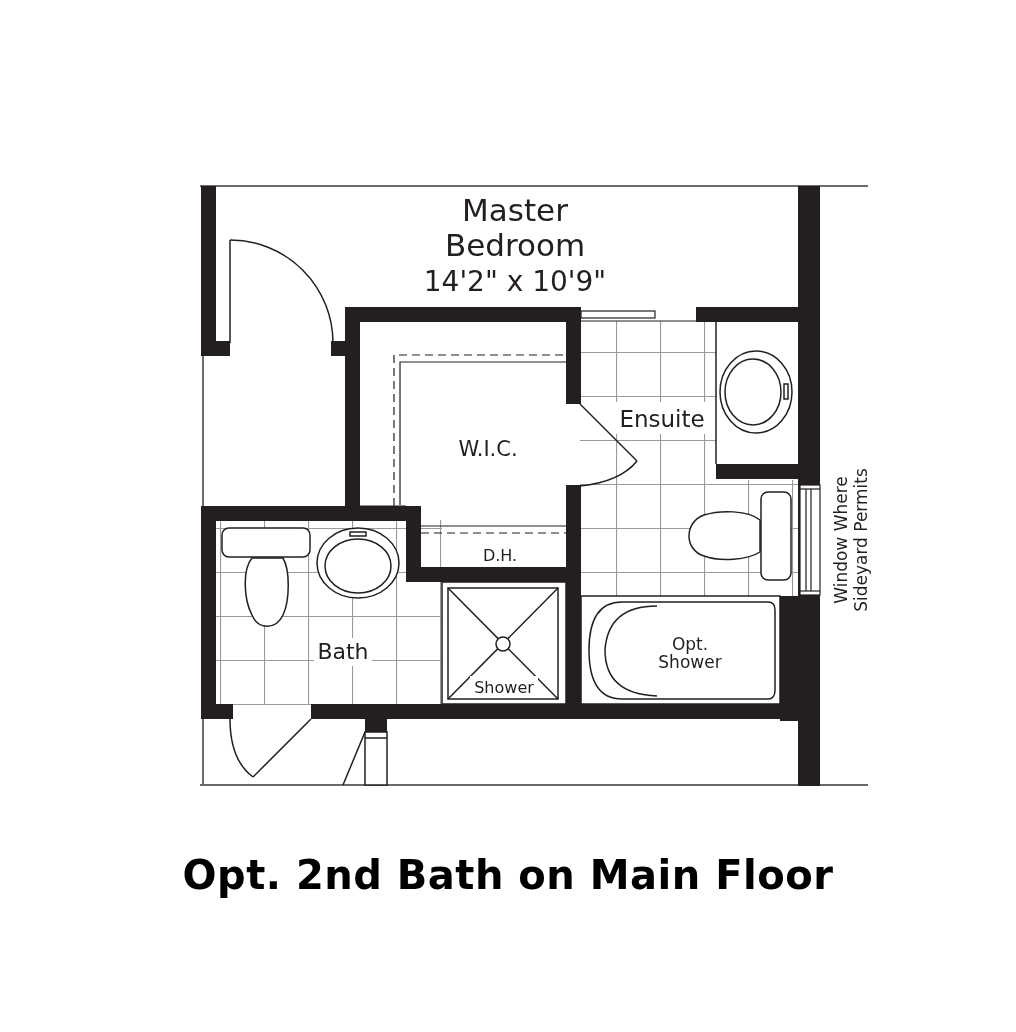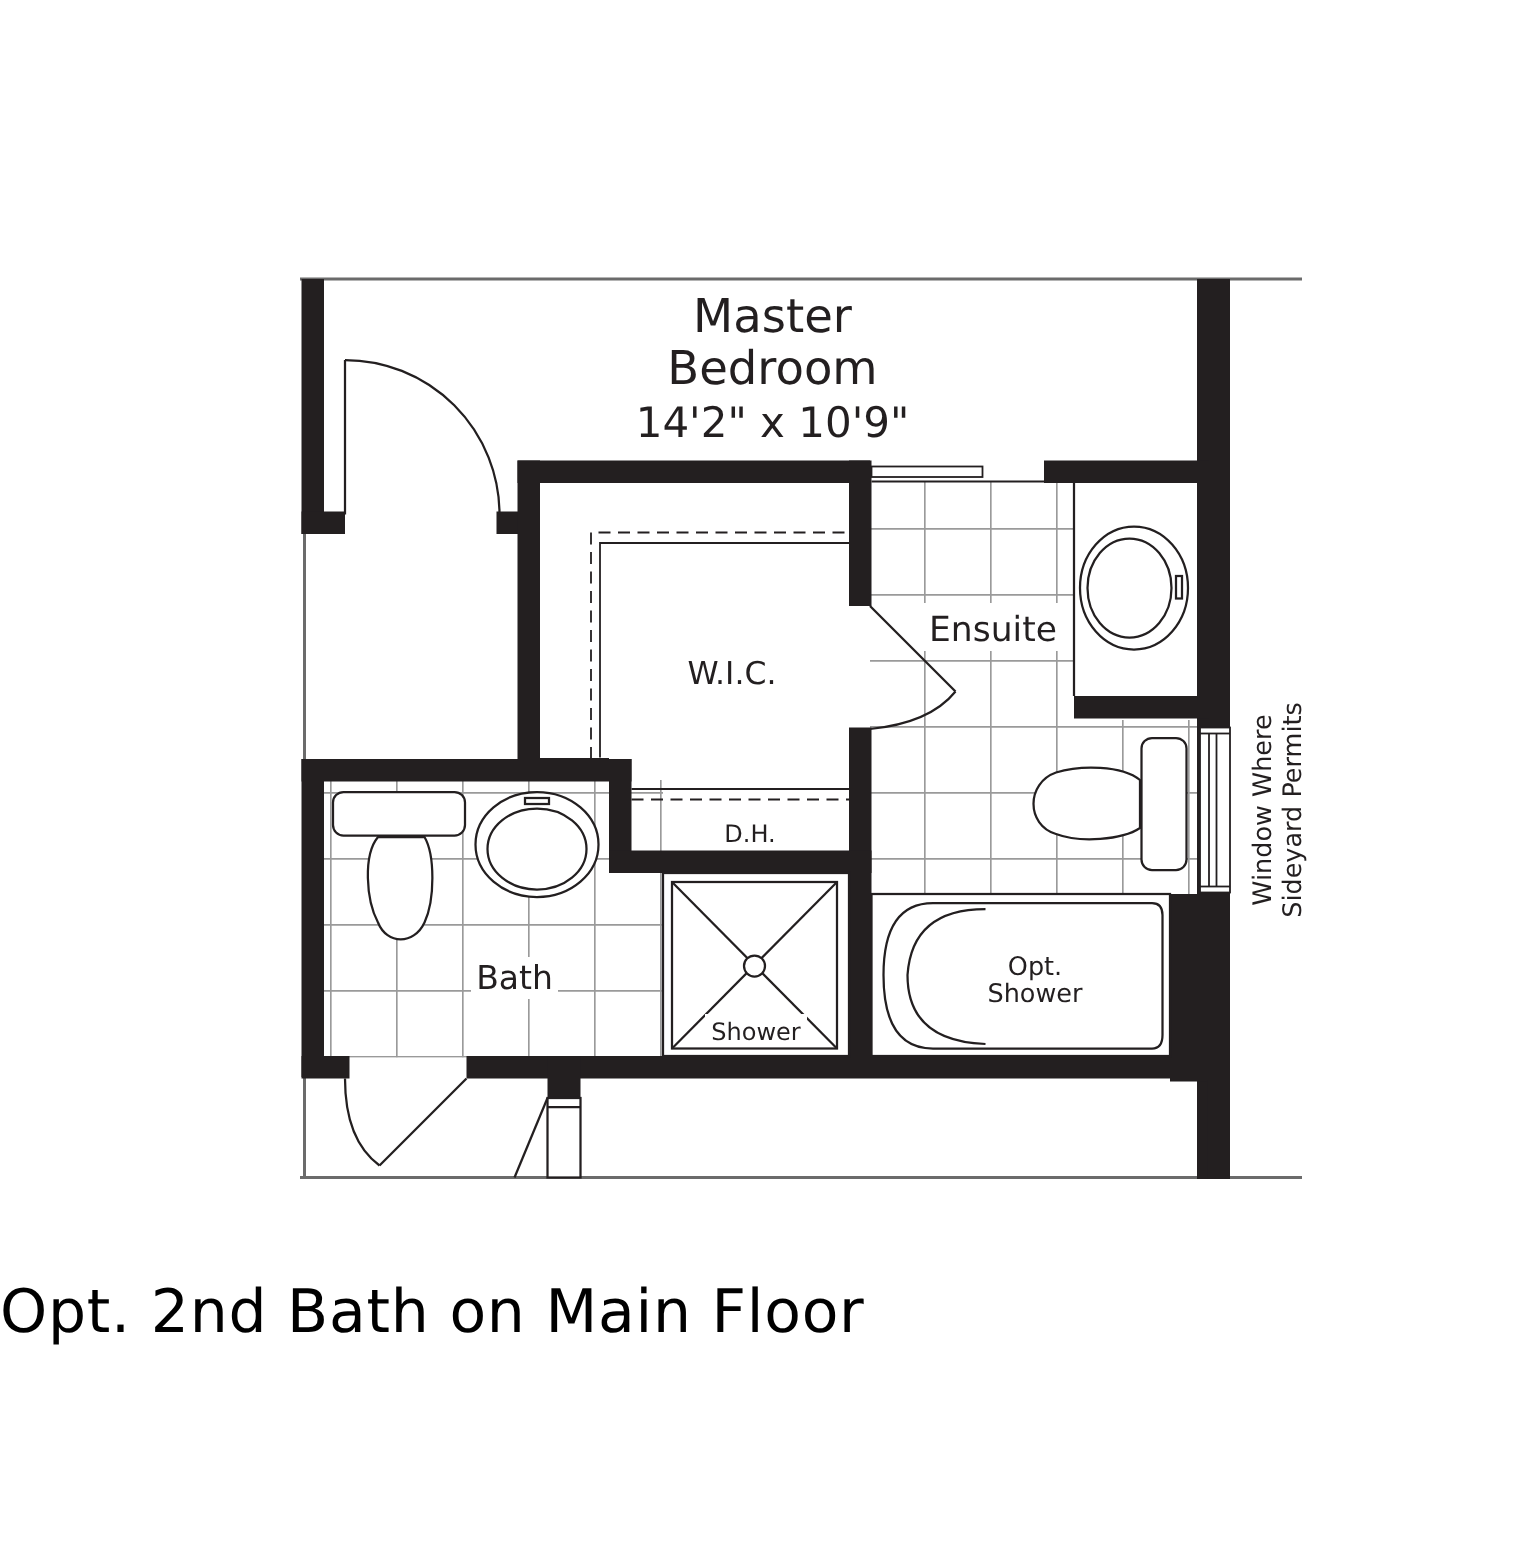--- a/index.html
+++ b/index.html
@@ -1,20 +1,20 @@
 <!DOCTYPE html>
 <html><head>
 <meta charset="utf-8">
 <style>
   html, body { margin: 0; padding: 0; background: #ffffff; }
   body { width: 1016px; height: 1032px; position: relative; overflow: hidden; font-family: "DejaVu Sans", sans-serif; }
   #plan { position: absolute; left: 0; top: 0; width: 1016px; height: 1032px; }
   .lbl { font-family: "DejaVu Sans", sans-serif; fill: #231f20; }
-  .caption { position: absolute; left: 0; width: 1016px; top: 852px; 
-             font-family: "DejaVu Sans", sans-serif; font-weight: normal; font-size: 40px; color: #000; letter-spacing: 0.5px; }
+  .caption { position: absolute; left: 0; width: 1016px; top: 852px; text-align: center;
+             font-family: "DejaVu Sans", sans-serif; font-weight: bold; font-size: 40px; color: #000; letter-spacing: 0.5px; }
 </style>
 </head>
 <body>
 
 <svg id="plan" viewBox="0 0 1016 1032" xmlns="http://www.w3.org/2000/svg">
   <defs>
     <pattern id="tiles" x="0" y="0" width="44" height="44" patternUnits="userSpaceOnUse">
       <rect width="44" height="44" fill="#fff"></rect>
       <path d="M0 0.5 H44 M0.5 0 V44" stroke="#9a9a9a" stroke-width="1.2"></path>
     </pattern>

